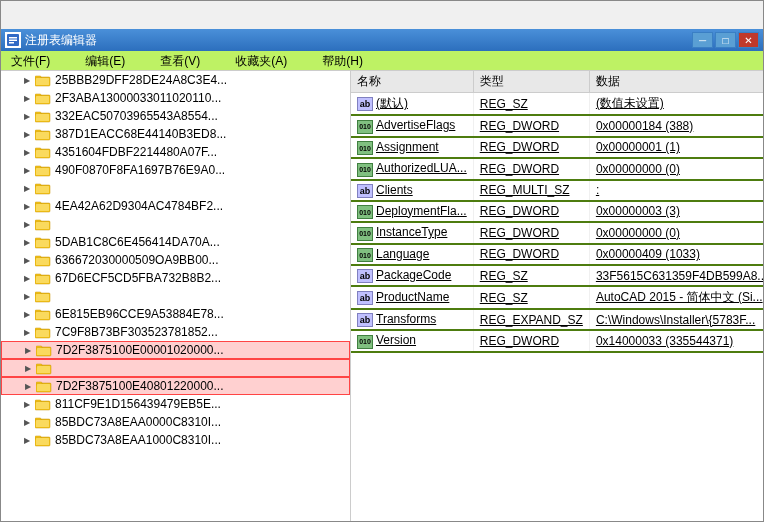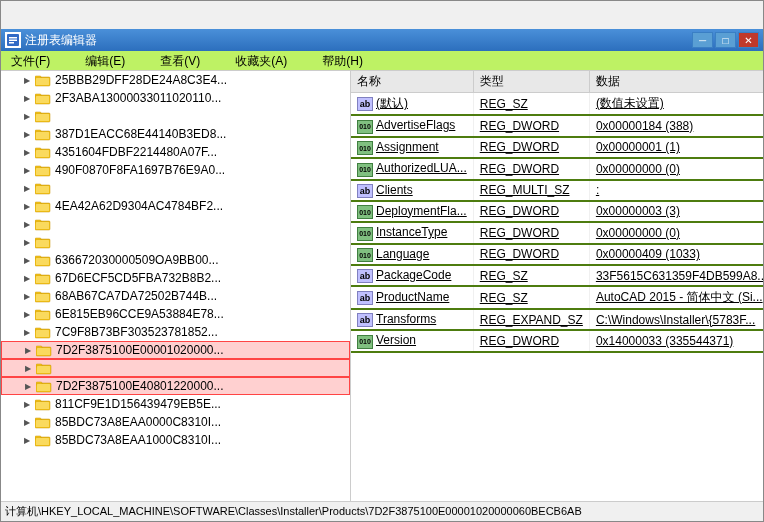--- a/index.html
+++ b/index.html
@@ -224,20 +224,21 @@
           <span class="tree-arrow">▶</span>
           <span class="folder-icon">
             <svg class="folder-svg" viewBox="0 0 16 14" xmlns="http://www.w3.org/2000/svg">
     <rect x="0" y="4" width="15" height="9" rx="1" fill="#F5C518" stroke="#C8960C" stroke-width="0.5"></rect>
     <rect x="0" y="3" width="6" height="3" rx="1" fill="#F5C518" stroke="#C8960C" stroke-width="0.5"></rect>
     <rect x="0" y="4" width="15" height="9" rx="1" fill="url(#fg)" opacity="0.3"></rect>
     <rect x="1" y="5" width="13" height="7" rx="0.5" fill="#FADA5E"></rect>
     <rect x="0" y="4" width="15" height="1" fill="#C8960C" opacity="0.3"></rect>
   </svg>
           </span>
+          <span class="tree-label">332EAC50703965543A8554...</span>
         </div>
         <div class="tree-item" style="padding-left: 20px;">
           <span class="tree-arrow">▶</span>
           <span class="folder-icon">
             <svg class="folder-svg" viewBox="0 0 16 14" xmlns="http://www.w3.org/2000/svg">
     <rect x="0" y="4" width="15" height="9" rx="1" fill="#F5C518" stroke="#C8960C" stroke-width="0.5"></rect>
     <rect x="0" y="3" width="6" height="3" rx="1" fill="#F5C518" stroke="#C8960C" stroke-width="0.5"></rect>
     <rect x="0" y="4" width="15" height="9" rx="1" fill="url(#fg)" opacity="0.3"></rect>
     <rect x="1" y="5" width="13" height="7" rx="0.5" fill="#FADA5E"></rect>
     <rect x="0" y="4" width="15" height="1" fill="#C8960C" opacity="0.3"></rect>
@@ -312,20 +313,21 @@
           <span class="tree-arrow">▶</span>
           <span class="folder-icon">
             <svg class="folder-svg" viewBox="0 0 16 14" xmlns="http://www.w3.org/2000/svg">
     <rect x="0" y="4" width="15" height="9" rx="1" fill="#F5C518" stroke="#C8960C" stroke-width="0.5"></rect>
     <rect x="0" y="3" width="6" height="3" rx="1" fill="#F5C518" stroke="#C8960C" stroke-width="0.5"></rect>
     <rect x="0" y="4" width="15" height="9" rx="1" fill="url(#fg)" opacity="0.3"></rect>
     <rect x="1" y="5" width="13" height="7" rx="0.5" fill="#FADA5E"></rect>
     <rect x="0" y="4" width="15" height="1" fill="#C8960C" opacity="0.3"></rect>
   </svg>
           </span>
+          <span class="tree-label">5DAB1C8C6E456414DA70A...</span>
         </div>
         <div class="tree-item" style="padding-left: 20px;">
           <span class="tree-arrow">▶</span>
           <span class="folder-icon">
             <svg class="folder-svg" viewBox="0 0 16 14" xmlns="http://www.w3.org/2000/svg">
     <rect x="0" y="4" width="15" height="9" rx="1" fill="#F5C518" stroke="#C8960C" stroke-width="0.5"></rect>
     <rect x="0" y="3" width="6" height="3" rx="1" fill="#F5C518" stroke="#C8960C" stroke-width="0.5"></rect>
     <rect x="0" y="4" width="15" height="9" rx="1" fill="url(#fg)" opacity="0.3"></rect>
     <rect x="1" y="5" width="13" height="7" rx="0.5" fill="#FADA5E"></rect>
     <rect x="0" y="4" width="15" height="1" fill="#C8960C" opacity="0.3"></rect>
@@ -350,21 +352,20 @@
           <span class="tree-arrow">▶</span>
           <span class="folder-icon">
             <svg class="folder-svg" viewBox="0 0 16 14" xmlns="http://www.w3.org/2000/svg">
     <rect x="0" y="4" width="15" height="9" rx="1" fill="#F5C518" stroke="#C8960C" stroke-width="0.5"></rect>
     <rect x="0" y="3" width="6" height="3" rx="1" fill="#F5C518" stroke="#C8960C" stroke-width="0.5"></rect>
     <rect x="0" y="4" width="15" height="9" rx="1" fill="url(#fg)" opacity="0.3"></rect>
     <rect x="1" y="5" width="13" height="7" rx="0.5" fill="#FADA5E"></rect>
     <rect x="0" y="4" width="15" height="1" fill="#C8960C" opacity="0.3"></rect>
   </svg>
           </span>
-          <span class="tree-label">68AB67CA7DA72502B744B...</span>
         </div>
         <div class="tree-item" style="padding-left: 20px;">
           <span class="tree-arrow">▶</span>
           <span class="folder-icon">
             <svg class="folder-svg" viewBox="0 0 16 14" xmlns="http://www.w3.org/2000/svg">
     <rect x="0" y="4" width="15" height="9" rx="1" fill="#F5C518" stroke="#C8960C" stroke-width="0.5"></rect>
     <rect x="0" y="3" width="6" height="3" rx="1" fill="#F5C518" stroke="#C8960C" stroke-width="0.5"></rect>
     <rect x="0" y="4" width="15" height="9" rx="1" fill="url(#fg)" opacity="0.3"></rect>
     <rect x="1" y="5" width="13" height="7" rx="0.5" fill="#FADA5E"></rect>
     <rect x="0" y="4" width="15" height="1" fill="#C8960C" opacity="0.3"></rect>
@@ -532,16 +533,13 @@
             <tr>
               <td><span style="display:inline-flex;align-items:center;justify-content:center;width:16px;height:14px;background:#80c080;border:1px solid #408040;font-size:7px;font-weight:bold;color:#000;margin-right:3px;">010</span>Version</td>
               <td>REG_DWORD</td>
               <td>0x14000033 (335544371)</td>
             </tr>
           </tbody>
       </table>
     </div>
   </div>
 
-  <div class="status-bar">
-    <span>计算机\HKEY_LOCAL_MACHINE\SOFTWARE\Classes\Installer\Products\7D2F3875100E00001020000060BECB6AB</span>
-  </div>
 </div>
 
 </body></html>

